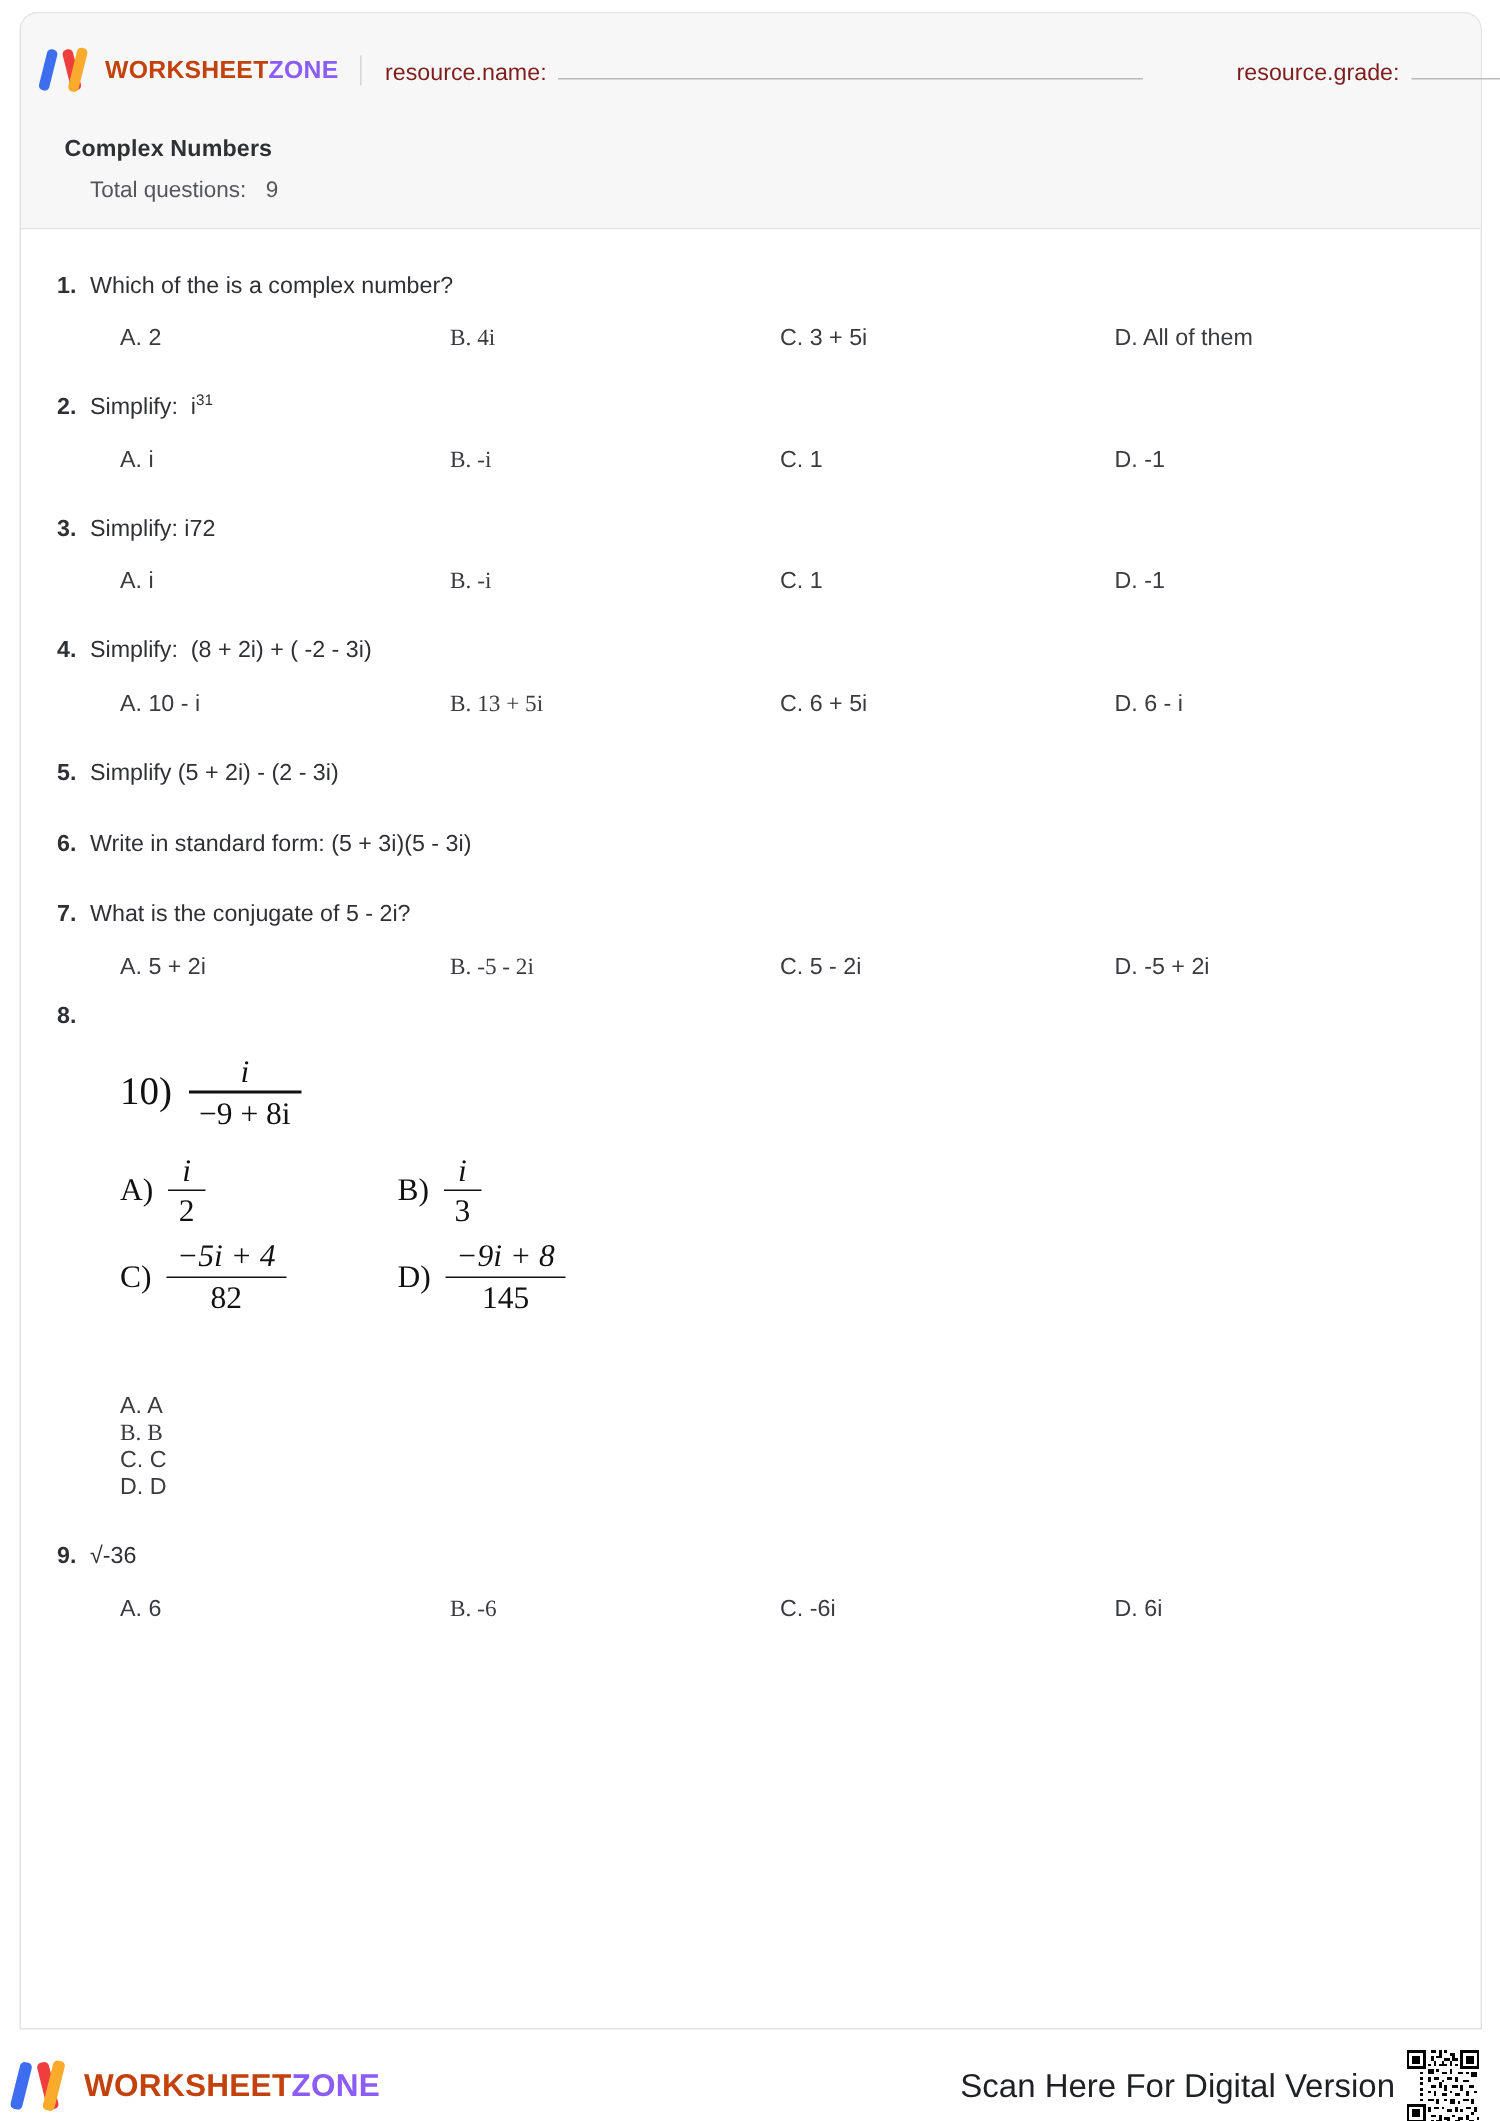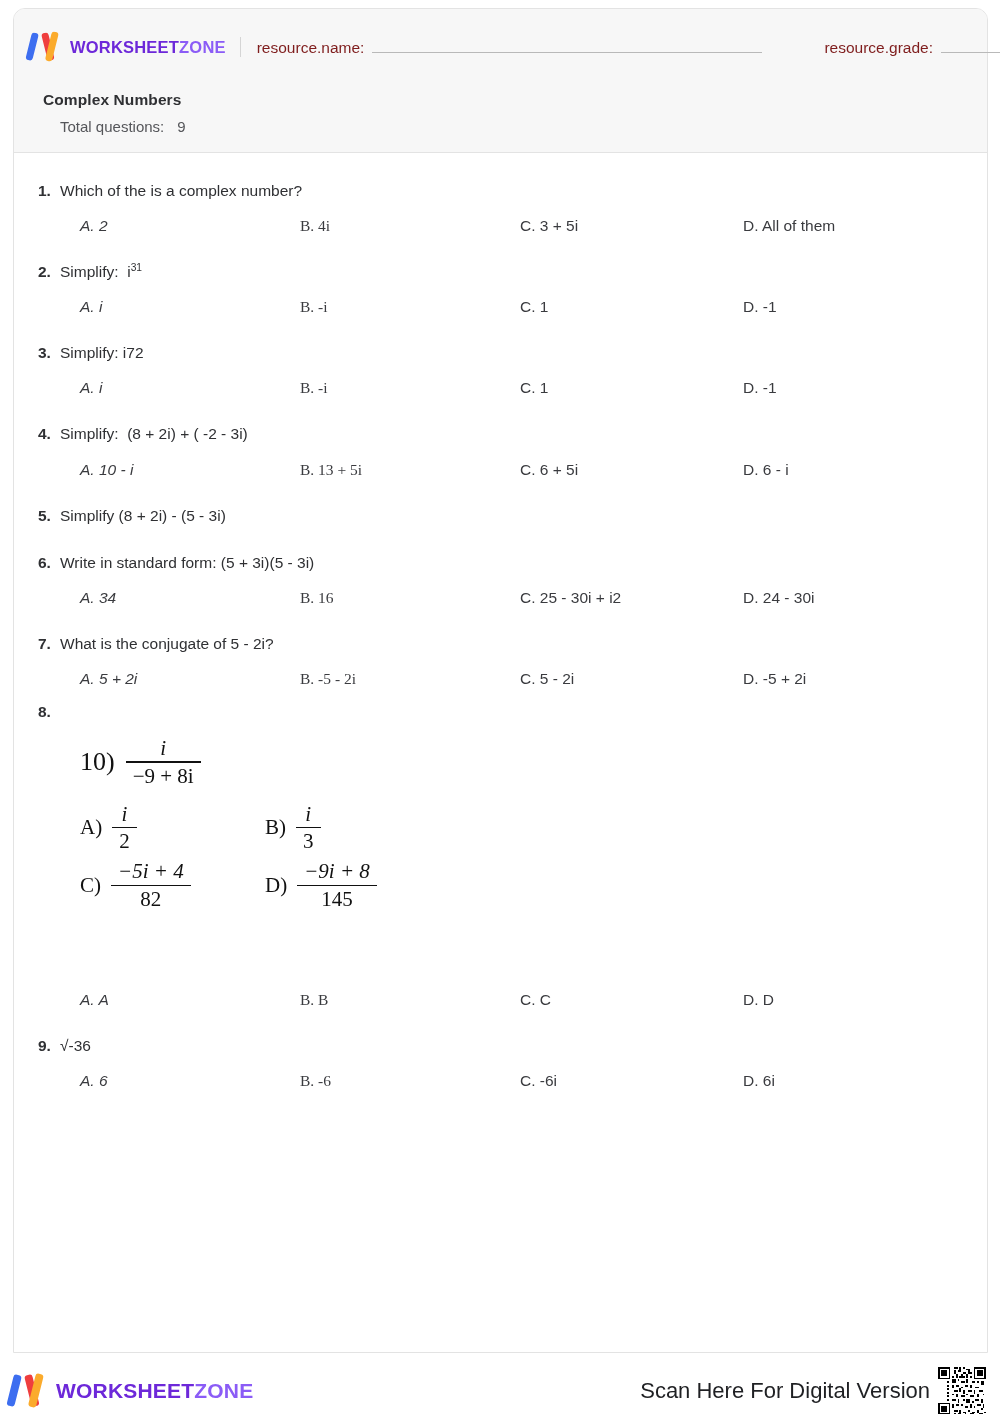--- a/index.html
+++ b/index.html
@@ -85,21 +85,21 @@
     transform-origin: top center;
   }
 
   .logo-text {
     font-size: 16.5px;
     font-weight: bold;
     letter-spacing: 0.2px;
     white-space: nowrap;
     flex: 0 0 auto;
   }
-  .logo-text .ws { color: #6d28d9; }
+  .logo-text .ws { color: #c2410c; }
   .logo-text .zn { color: #8b5cf6; }
 
   .logo-divider {
     width: 1px;
     height: 20px;
     background: #d5d5d5;
     margin: 0 16px 0 14px;
     flex: 0 0 auto;
   }
 
@@ -179,21 +179,21 @@
     display: flex;
     margin-top: 16px;
     padding-left: 42px;
     font-size: 15.5px;
     color: #3a3b3f;
   }
   .option {
     flex: 0 0 auto;
     white-space: nowrap;
   }
-  .opt-0 { width: 220px; font-style: italic; }
+  .opt-0 { width: 220px; }
   .opt-1 { width: 220px; font-family: Liberation Serif, serif; }
   .opt-2 { width: 223px; }
   .opt-3 { width: auto; }
 
   
   .q-block { margin-bottom: 27px; }
   .q-block:first-child { margin-top: 27px; }
 
   
   .math-figure {
@@ -383,34 +383,28 @@
         <span class="option opt-0">A. 10 - i</span>
         <span class="option opt-1">B. 13 + 5i</span>
         <span class="option opt-2">C. 6 + 5i</span>
         <span class="option opt-3">D. 6 - i</span>
       </div>
     </div>
 
     <div class="question q-block">
       <div class="q-prompt">
         <span class="q-num">5.</span>
-        <span class="q-text">Simplify (8 + 2i) - (5 - 3i)</span>
+        <span class="q-text">Simplify (5 + 2i) - (2 - 3i)</span>
       </div>
     </div>
 
     <div class="question q-block">
       <div class="q-prompt">
         <span class="q-num">6.</span>
         <span class="q-text">Write in standard form: (5 + 3i)(5 - 3i)</span>
-      </div>
-      <div class="options">
-        <span class="option opt-0">A. 34</span>
-        <span class="option opt-1">B. 16</span>
-        <span class="option opt-2">C. 25 - 30i + i2</span>
-        <span class="option opt-3">D. 24 - 30i</span>
       </div>
     </div>
 
     <div class="question" style="margin-bottom:14px;">
       <div class="q-prompt">
         <span class="q-num">7.</span>
         <span class="q-text">What is the conjugate of 5 - 2i?</span>
       </div>
       <div class="options">
         <span class="option opt-0">A. 5 + 2i</span>
@@ -470,21 +464,21 @@
             <span class="frac">
               <span class="num it">−9i + 8</span>
               <span class="bar"></span>
               <span class="den">145</span>
             </span>
           </span>
         </div>
 
       </div>
 
-      <div class="options" style="margin-top:80px;">
+      <div class="options" style="margin-top:52px;flex-direction:column;">
         <span class="option opt-0">A. A</span>
         <span class="option opt-1">B. B</span>
         <span class="option opt-2">C. C</span>
         <span class="option opt-3">D. D</span>
       </div>
     </div>
 
     <div class="question">
       <div class="q-prompt">
         <span class="q-num">9.</span>

